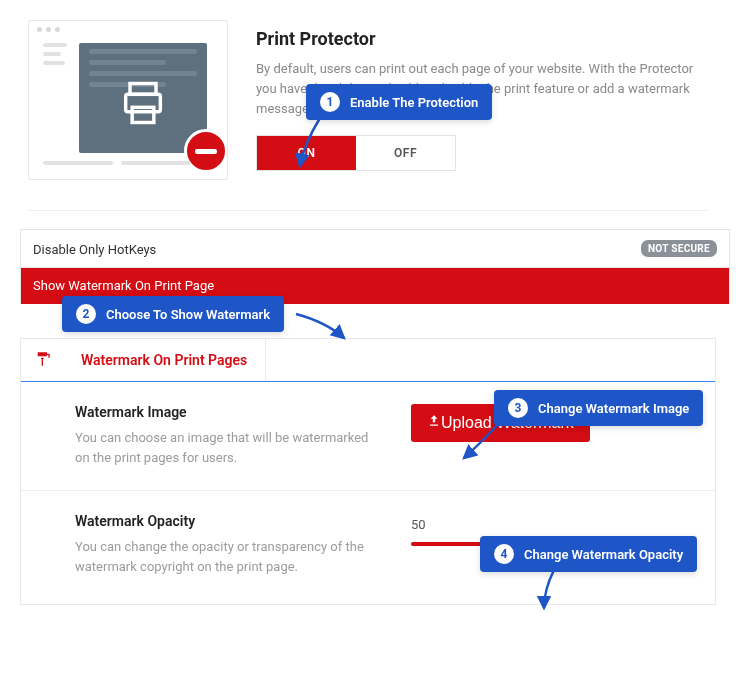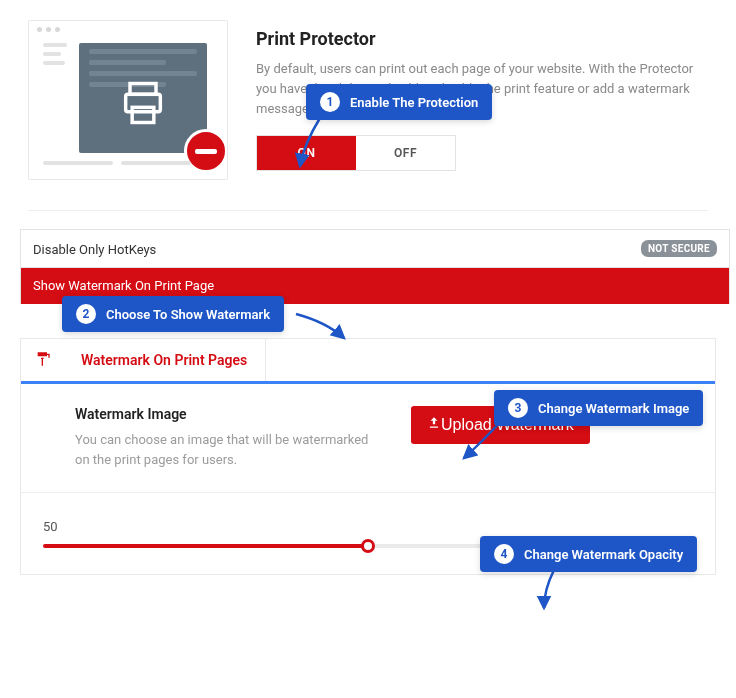--- a/index.html
+++ b/index.html
@@ -80,21 +80,21 @@
     letter-spacing:0.3px;
   }
   .badge.gray { background:#8a9199;border-radius:7px; }
   .badge.red { background:#d40c13; }
 
   .watermark-panel {
     margin:16px 20px 0 20px; border:1px solid #e8e8e8;
   }
   .wm-tab {
     display:flex; align-items:center; gap:12px;
-    border-bottom:3px solid #3b82f6;
+    border-bottom:1px solid #3b82f6;
   }
   .wm-tab .tab-active {
     padding:13px 18px; color:#d40c13; font-weight:600; font-size:14px;
     border-right:1px solid #e8e8e8;
   }
   .wm-tab-icon { padding-left:14px; color:#d40c13; }
   .wm-body { padding:22px 22px 26px 22px; }
   .wm-row { display:flex; gap:40px; align-items:flex-start; }
   .wm-col-left { width:296px;margin-left:32px; }
   .wm-col-left h4 { font-size:14px; font-weight:600; color:#222; margin-bottom:8px; }
@@ -212,20 +212,24 @@
             <svg width="14" height="14" viewBox="0 0 24 24" fill="currentColor">
                 <path d="M5 20h14v-2H5v2zM12 2L6 8h4v6h4V8h4l-6-6z"></path>
               </svg>
           </span>
           <span>Upload Watermark</span>
         </button>
       </div>
     </div>
     <div class="wm-hr"></div>
     <div class="wm-row">
+      <div class="wm-col-left">
+        <h4>Watermark Opacity</h4>
+        <p>You can change the opacity or transparency of the watermark copyright on the print page.</p>
+      </div>
       <div class="slider-wrap">
         <div class="slider-value">50</div>
         <div class="slider-track">
           <div class="slider-fill" id="slider-fill" style="width: 50%;"></div>
           <div class="slider-thumb" id="slider-thumb" style="left: 50%;"></div>
         </div>
       </div>
     </div>
   </div>
 </div>

